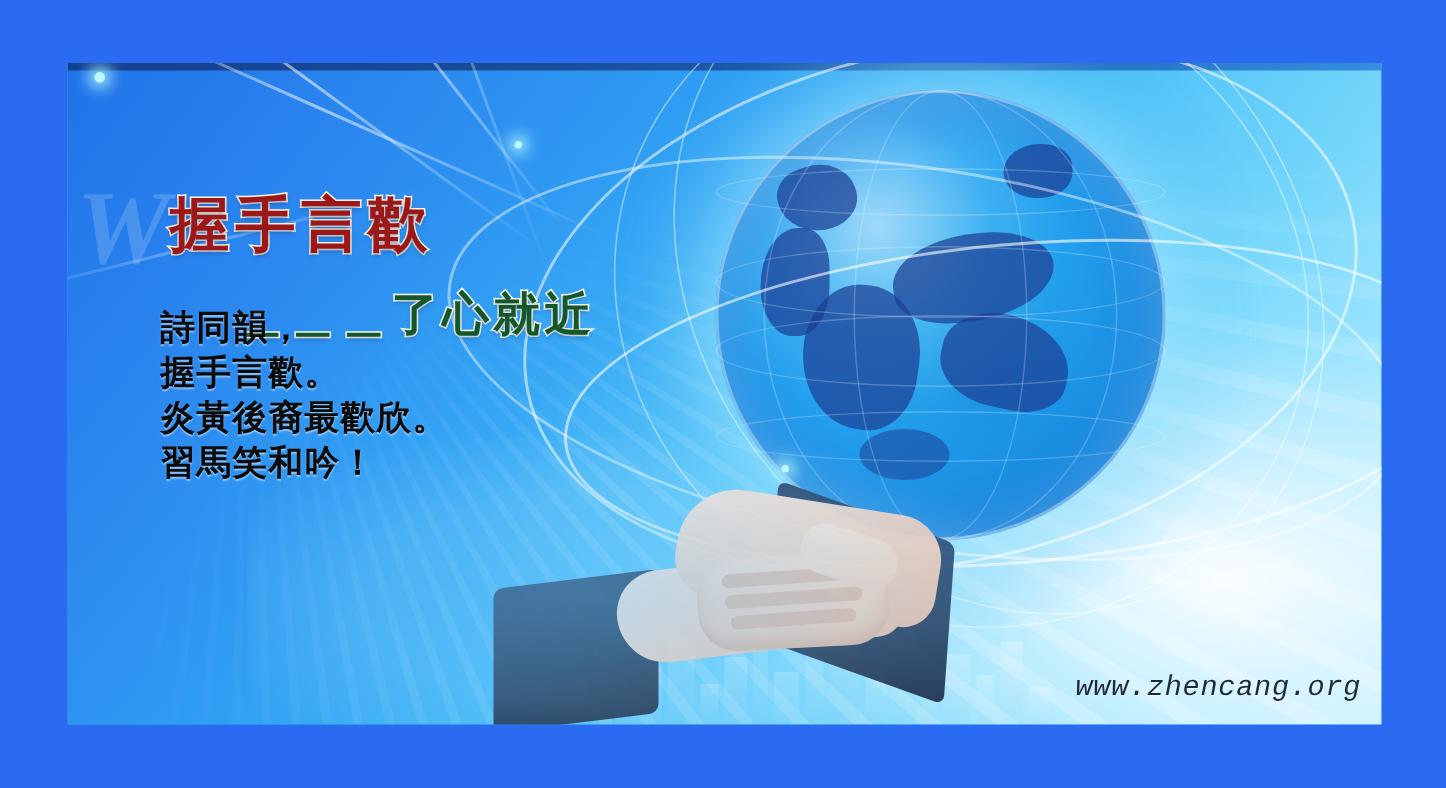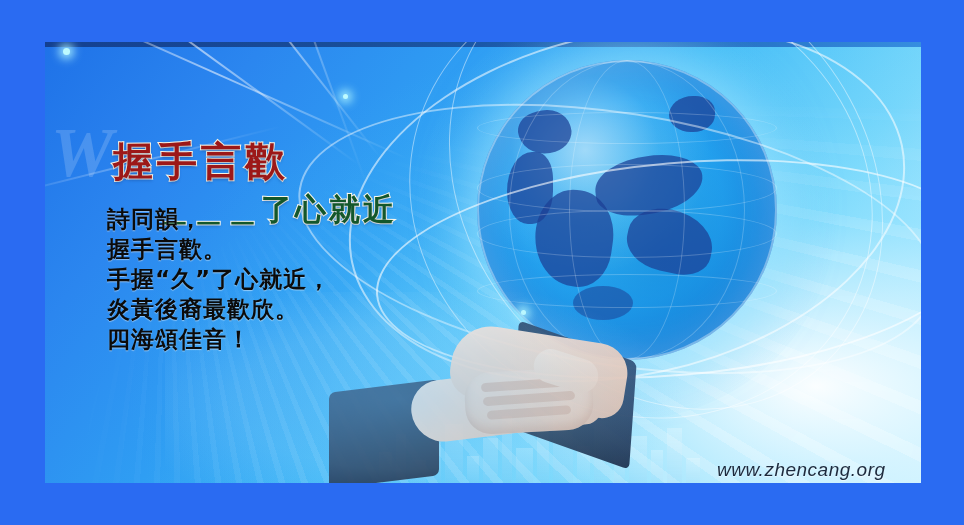--- a/index.html
+++ b/index.html
@@ -147,21 +147,21 @@
   .city{position:absolute;left:330px;top:352px;width:330px;height:92px;opacity:.30;}
   .bldg{position:absolute;bottom:0;background:linear-gradient(180deg,rgba(255,255,255,.75),rgba(120,175,225,.25));}
   
   .photo-haze{
     position:absolute;left:120px;top:250px;width:520px;height:195px;
     background:radial-gradient(70% 80% at 45% 55%, rgba(120,200,250,.38) 0%, rgba(150,215,250,.22) 45%, rgba(0,0,0,0) 78%);
   }
 
   
   .title{
-    position:absolute;left:68px;top:92px;
+    position:absolute;left:68px;top:80px;
     font-family:"DejaVu Sans", sans-serif;
     font-size:40px;font-weight:700;
     letter-spacing:4px;
     color:#9c1818;
     -webkit-text-stroke:2px #fdf6e4;
     paint-order:stroke fill;
     text-shadow:0 2px 3px rgba(20,50,110,.35);
     white-space:nowrap;
   }
   .subtitle{
@@ -182,28 +182,27 @@
     color:#0b0b0b;
     line-height:30px;
     letter-spacing:1px;
     white-space:nowrap;
     text-shadow:0 1px 1px rgba(255,255,255,.45);
   }
   .poem div{margin:0;padding:0;}
 
   .watermark{
     position:absolute;left:672px;top:405px;
-    font-family:Liberation Sans, sans-serif;
+    font-family:Liberation Mono, monospace;
     font-style:italic;
     font-size:19px;
     color:#1c2a3d;
     letter-spacing:.5px;
     text-shadow:0 1px 1px rgba(255,255,255,.55);
     white-space:nowrap;
-    margin-top:12px;
   }
 </style>
 </head>
 <body>
 
 <div id="poster-frame">
 
   <div id="artwork">
 
     <div class="bg-base"></div>
@@ -281,21 +280,20 @@
       <div class="thumb"></div>
     </div>
     <div class="photo-haze"></div>
 
     <div class="title">握手言歡</div>
     <div class="subtitle">＿＿＿了心就近</div>
 
     <div class="poem">
       <div>詩同韻，</div>
       <div>握手言歡。</div>
-      <div>手握“久”了心就近，</div>
       <div>炎黃後裔最歡欣。</div>
-      <div>四海頌佳音！</div>
+      <div>習馬笑和吟！</div>
     </div>
 
     <div class="watermark">www.zhencang.org</div>
 
   </div>
 </div>
 
 </body></html>

